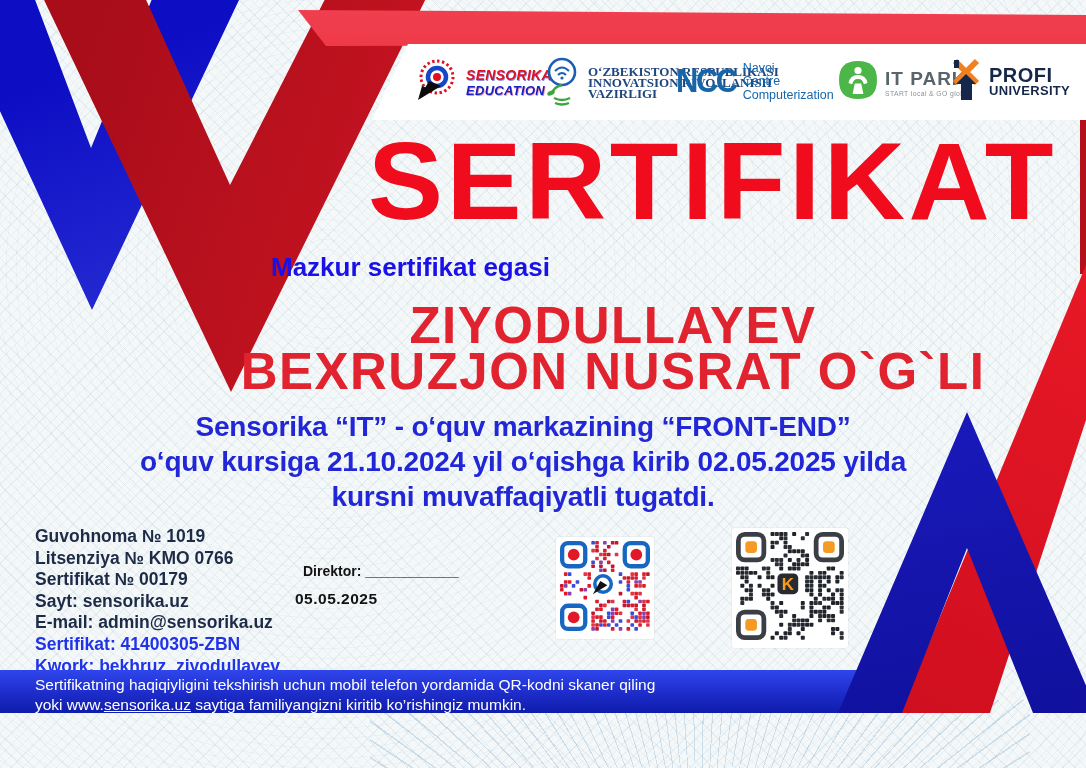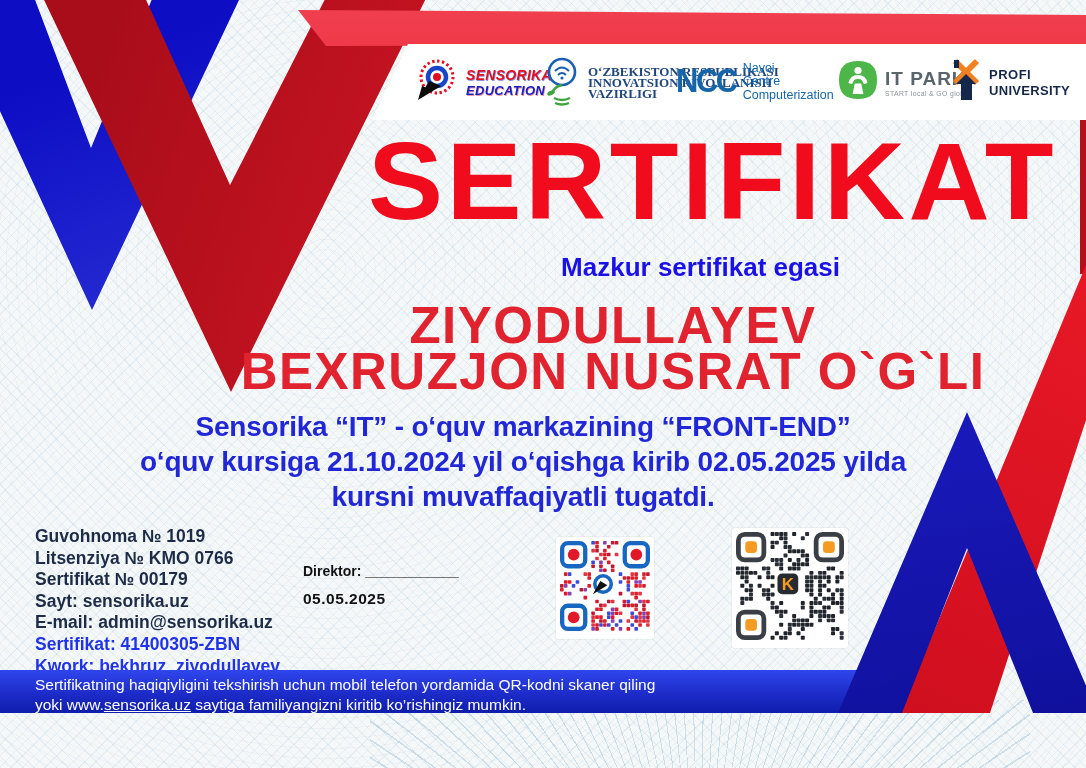--- a/index.html
+++ b/index.html
@@ -35,32 +35,32 @@
   
   .logo{position:absolute;top:50px;height:64px;display:flex;align-items:center;gap:7px;}
   .logo .txt{display:flex;flex-direction:column;justify-content:center;}
   .sens-t1{font-size:14px;font-weight:800;font-style:italic;color:#e01020;letter-spacing:.3px;text-shadow:.7px .7px 0 rgba(20,30,200,.5);}
   .sens-t2{font-size:13px;font-weight:800;font-style:italic;color:#1520c8;letter-spacing:.3px;text-shadow:.7px .7px 0 rgba(220,20,30,.45);}
   .min-t{font-family:Liberation Serif, serif;font-size:13px;font-weight:700;color:#20467e;line-height:11px;}
   .ncc-mark{font-size:31px;font-weight:800;color:#1565a8;letter-spacing:-2.5px;transform:scaleY(1.05);}
   .ncc-t{font-size:12.5px;font-weight:400;color:#1567ac;line-height:13.5px;}
   .itp-t1{font-size:19px;font-weight:700;color:#59646b;letter-spacing:1px;}
   .itp-t2{font-size:6.8px;color:#8a9196;letter-spacing:.4px;}
-  .prf-t1{font-size:13px;font-weight:800;color:#16284a;letter-spacing:.5px;line-height:16px;}
+  .prf-t1{font-size:20px;font-weight:800;color:#16284a;letter-spacing:.5px;line-height:16px;}
   .prf-t2{font-size:13px;font-weight:800;color:#16284a;letter-spacing:.3px;line-height:15px;}
   
   .title{left:368px;top:127px;white-space:nowrap;font-size:97px;font-weight:700;color:#f10c1d;
     letter-spacing:3px;line-height:1;transform:scale(1.16,1.12);transform-origin:0 0;}
-  .subtitle{left:256px;top:252px;width:584px;text-align:right;font-size:26px;font-weight:700;color:#1a10e8;}
+  .subtitle{left:271px;top:252px;width:584px;text-align:left;font-size:26px;font-weight:700;color:#1a10e8;}
   .recipient{left:168px;top:303px;width:890px;text-align:center;color:#e0232f;font-weight:700;font-size:51px;line-height:46px;letter-spacing:1.5px;}
   .bodytxt{left:78px;top:409px;width:890px;text-align:center;color:#2127d6;font-weight:700;font-size:28px;line-height:35px;letter-spacing:-0.2px;}
   .details{left:35px;top:526px;font-size:17.5px;font-weight:700;line-height:21.6px;color:#1d2b47;}
   .details .blue{color:#2133e8;}
   .signature{left:303px;top:563px;font-size:14px;font-weight:700;color:#121212;}
-  .sig-date{left:303px;top:590px;font-size:15.5px;font-weight:700;color:#121212;letter-spacing:.5px;}
+  .sig-date{left:295px;top:590px;font-size:15.5px;font-weight:700;color:#121212;letter-spacing:.5px;}
   .qr{background:#fff;border-radius:3px;padding:4px;box-shadow:0 0 0 1px rgba(0,0,0,.03);}
 </style>
 </head>
 <body>
 
 <div class="stage">
 
   <div class="burst"></div>
 
   <div class="full v-blue"></div>

